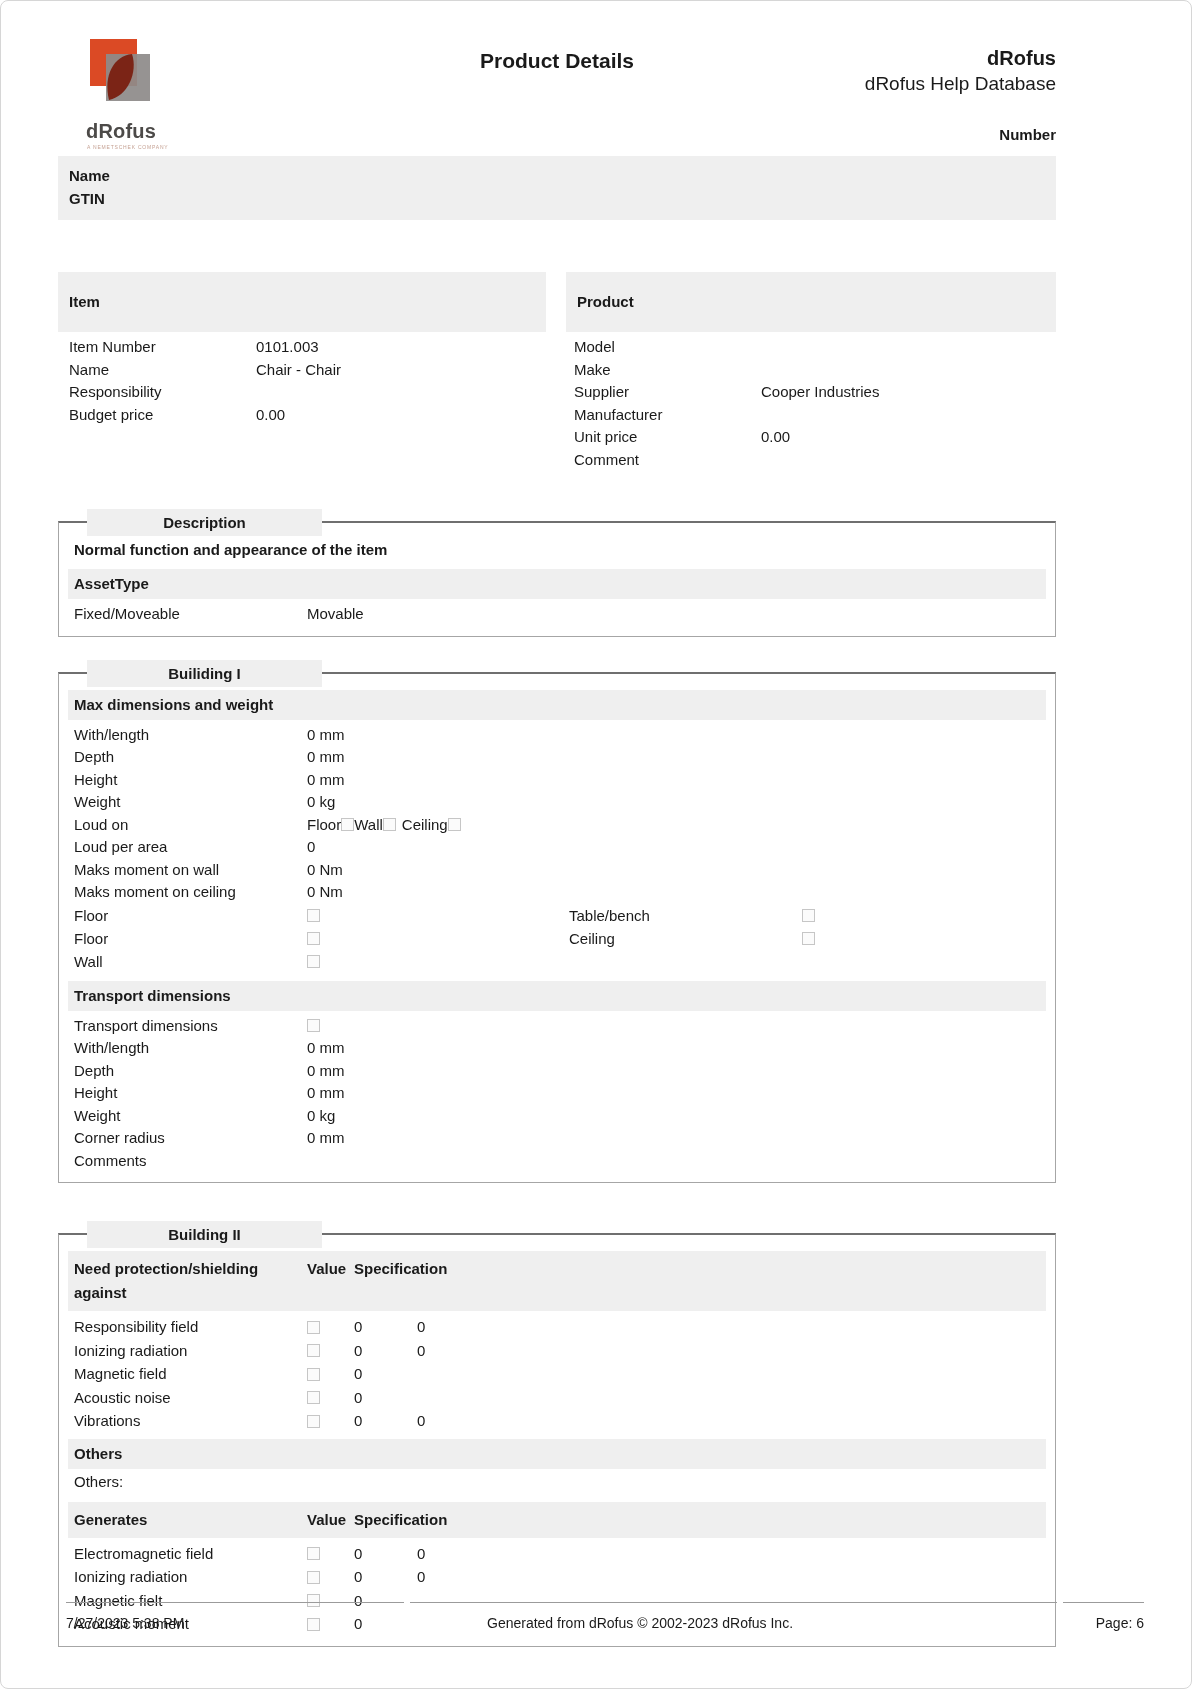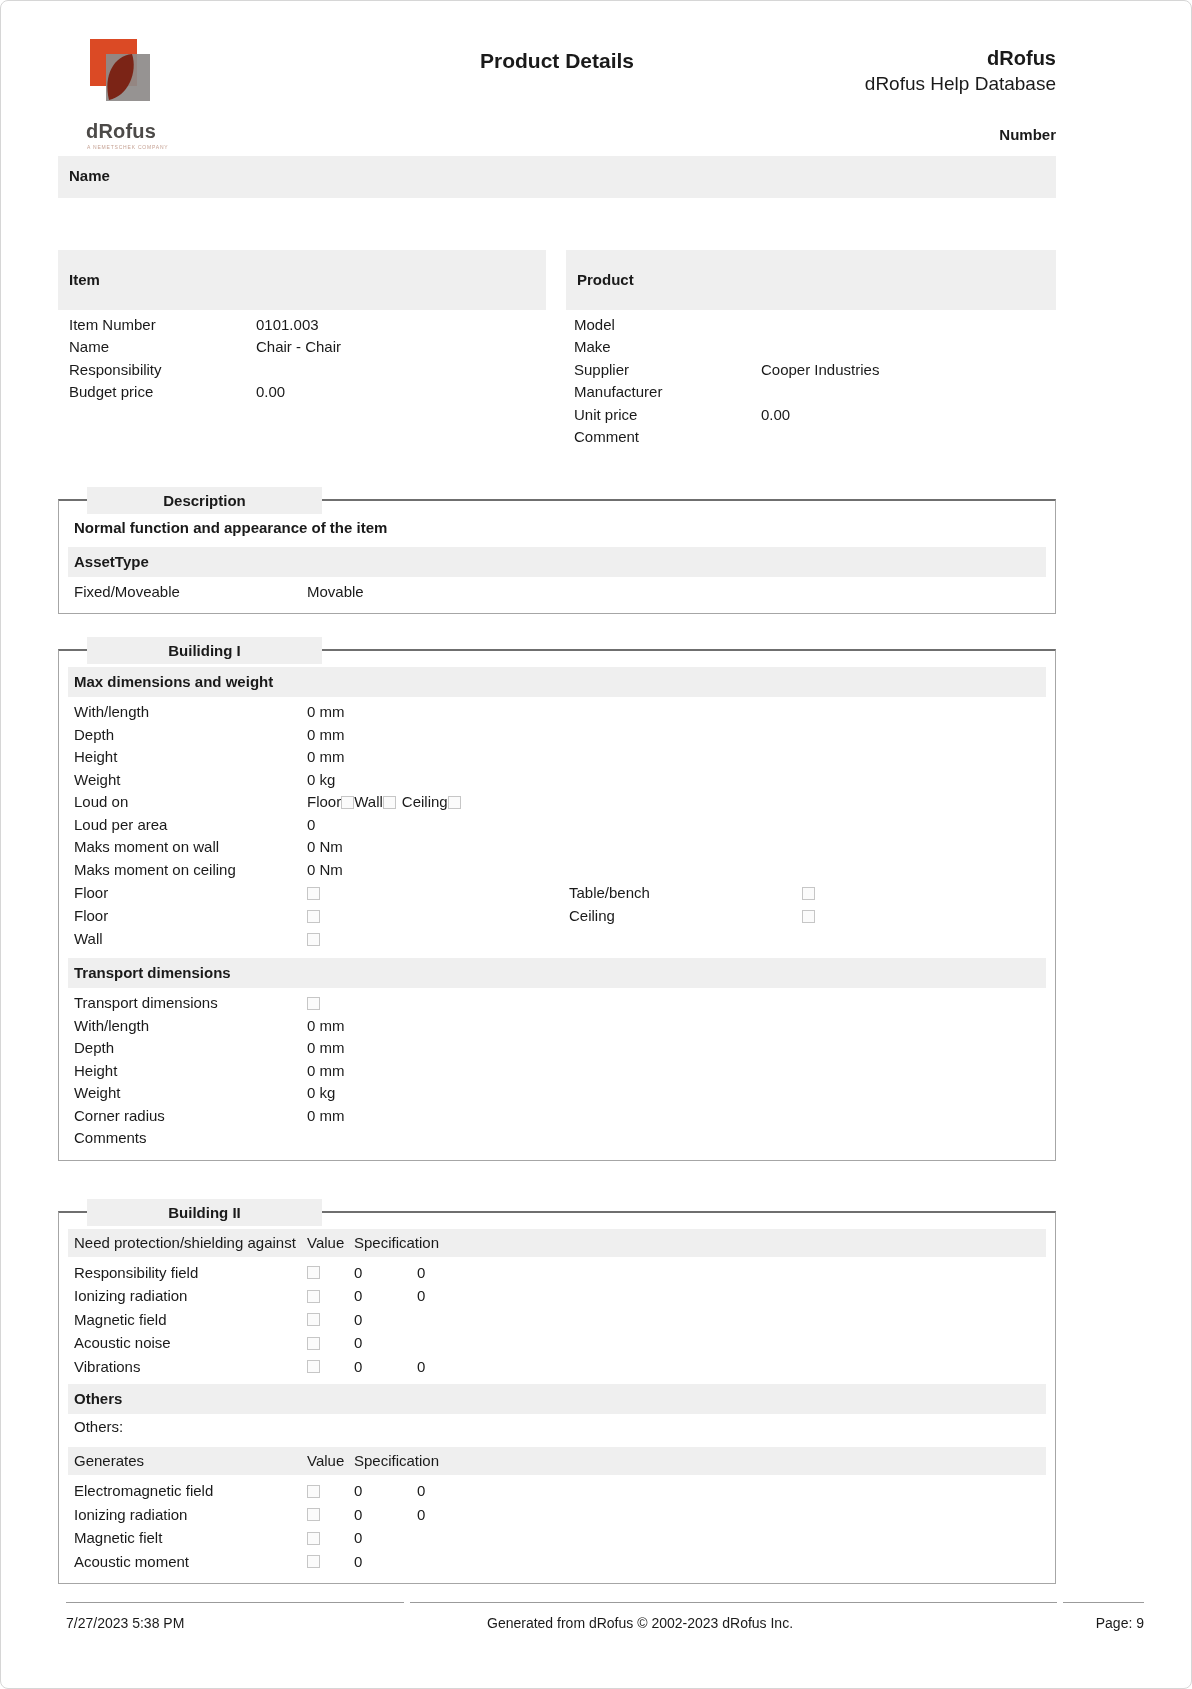--- a/index.html
+++ b/index.html
@@ -64,21 +64,21 @@
   .frow-cb2 { display:grid; grid-template-columns:233px 262px 233px auto; padding-left:6px; line-height:23px; }
   .frows { padding-top:4px; }
 
   .cb { display:inline-block; width:13px; height:13px; box-sizing:border-box;
         border:1px solid #c6c6c6; background:#fbfbfb; vertical-align:middle; position:relative; top:-1px; }
   .loud-opt { margin-right:0px; }
   .loud-gap { display:inline-block; width:6px; }
 
   
   .tband { background:#efefef; display:grid; grid-template-columns:233px 47px 63px auto;
-           font-weight:normal; padding:6px 0 6px 6px; line-height:16px; }
+           font-weight:bold; padding:6px 0 6px 6px; line-height:24px; }
   .trow { display:grid; grid-template-columns:233px 47px 63px auto; padding-left:6px; line-height:23.5px; align-items:center; }
   .others-row { padding-left:6px; line-height:25px; }
   .mt8 { margin-top:8px; }
   .mt6 { margin-top:6px; }
 
   
   .footer { position:absolute; left:57px; top:1601px; width:1078px; font-size:14px;margin-left:8px; }
   .footer-line { display:flex; gap:6px; }
   .footer-line .seg { border-top:1px solid #9b9b9b; height:0; }
   .seg1 { width:338px; } .seg2 { width:647px; } .seg3 { flex:1; }
@@ -107,20 +107,21 @@
       </div>
       <div class="hdr-right">
         <div class="org-name">dRofus</div>
         <div class="org-db">dRofus Help Database</div>
         <div class="number-line">Number</div>
       </div>
     </div>
 
     <div class="id-box">
       <div>Name</div>
+      <div>GTIN</div>
     </div>
 
     <div class="two-col">
       <div class="col-item">
         <div class="col-band">Item</div>
         <div class="kv-rows">
           <div class="kv-row">
             <span class="kv-label">Item Number</span>
             <span class="kv-value">0101.003</span>
           </div>
@@ -360,16 +361,16 @@
 
   <div class="footer">
     <div class="footer-line">
       <div class="seg seg1"></div>
         <div class="seg seg2"></div>
         <div class="seg seg3"></div>
     </div>
     <div class="footer-text">
       <span>7/27/2023 5:38 PM</span>
       <span>Generated from dRofus © 2002-2023 dRofus Inc.</span>
-      <span>Page: 9</span>
+      <span>Page: 6</span>
     </div>
   </div>
 </div>
 
 </body></html>

